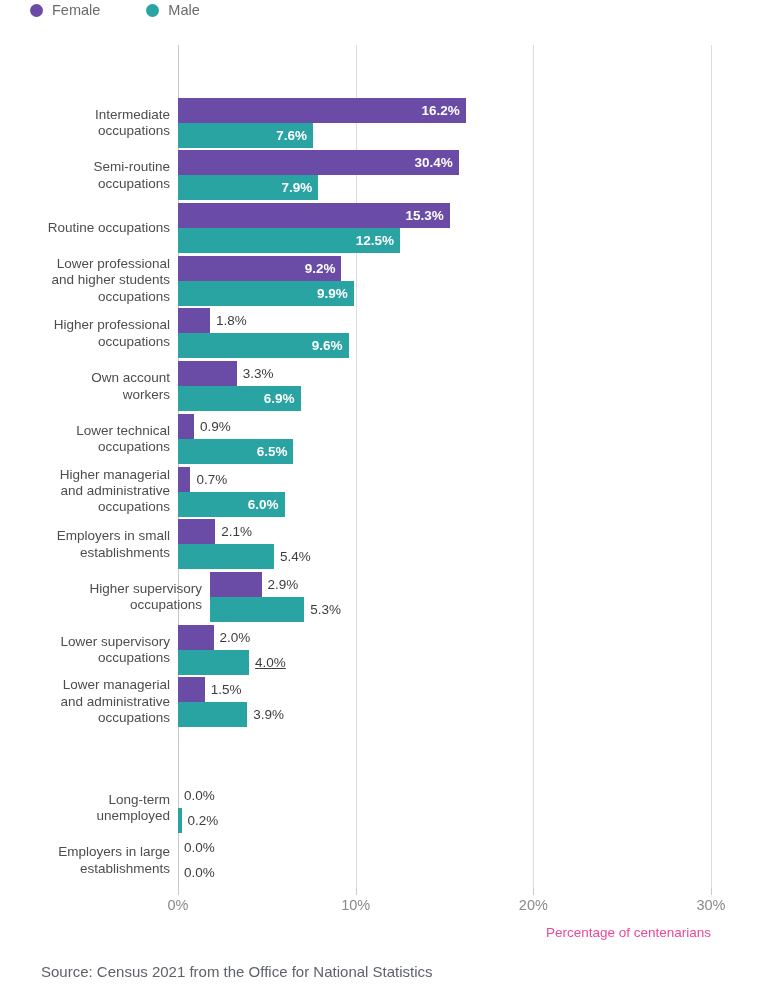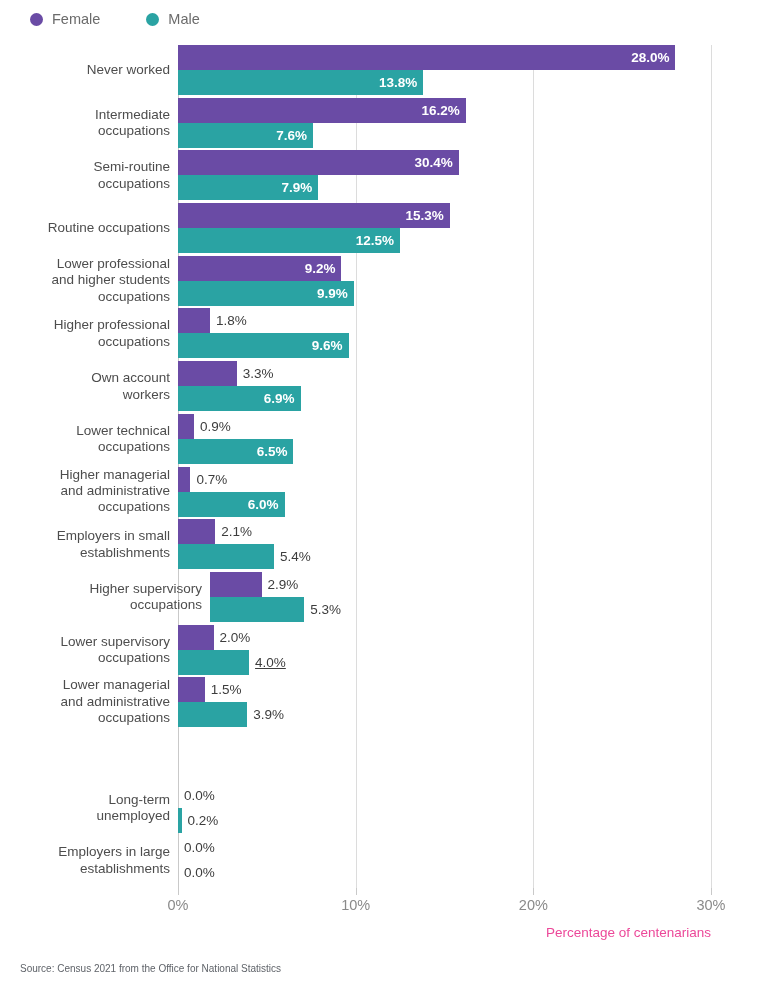--- a/index.html
+++ b/index.html
@@ -14,21 +14,21 @@
     position: relative;
     width: 760px;
     height: 1005px;
     overflow: hidden;
   }
 
   
   .legend {
     position: absolute;
     left: 30px;
-    top: 9px;
+    top: 0px;
     height: 20px;
     display: flex;
     align-items: center;
     gap: 46px;
   }
   .legend-item {
     display: flex;
     align-items: center;
     gap: 9px;
   }
@@ -82,23 +82,23 @@
     top: 925px;
     width: 180px;
     text-align: right;
     font-size: 13.5px;
     color: #ec4899;
     white-space: nowrap;
   }
 
   .source-note {
     position: absolute;
-    left: 20px;
+    left: 41px;
     top: 963px;
-    font-size: 10px;
+    font-size: 15px;
     color: #5f6369;
     white-space: nowrap;
   }
 
   
   .row {
     position: absolute;
     left: 0;
     width: 760px;
   }
@@ -174,35 +174,20 @@
       <div class="tick-label" style="left: 355.333px;">20%</div>
       <div class="gridline" style="left: 533px;"></div>
       <div class="tick-mark" style="left: 533px;"></div>
       <div class="tick-label" style="left: 533px;">30%</div>
     </div>
 
   <div class="axis-title">Percentage of centenarians</div>
 
   <div class="source-note">Source: Census 2021 from the Office for National Statistics</div>
 
-<div class="row" style="top: 45px; height: 52.6875px;">
-      <div class="row-label" style="top: 25px;">
-        <div>Never worked</div>
-      </div>
-      <div class="bars">
-        <div class="bar-wrap">
-          <div class="bar" style="width: 497.467px; background: rgb(106, 75, 165);"></div>
-          <div class="bar-value inside" style="left: 497.467px;">28.0%</div>
-        </div>
-        <div class="bar-wrap">
-          <div class="bar" style="width: 245.18px; background: rgb(42, 163, 163);"></div>
-          <div class="bar-value inside" style="left: 245.18px;">13.8%</div>
-        </div>
-      </div>
-    </div>
     <div class="row" style="top: 97.6875px; height: 52.6875px;">
       <div class="row-label" style="top: 25px;">
         <div>Intermediate</div>
         <div>occupations</div>
       </div>
       <div class="bars">
         <div class="bar-wrap">
           <div class="bar" style="width: 287.82px; background: rgb(106, 75, 165);"></div>
           <div class="bar-value inside" style="left: 287.82px;">16.2%</div>
         </div>

